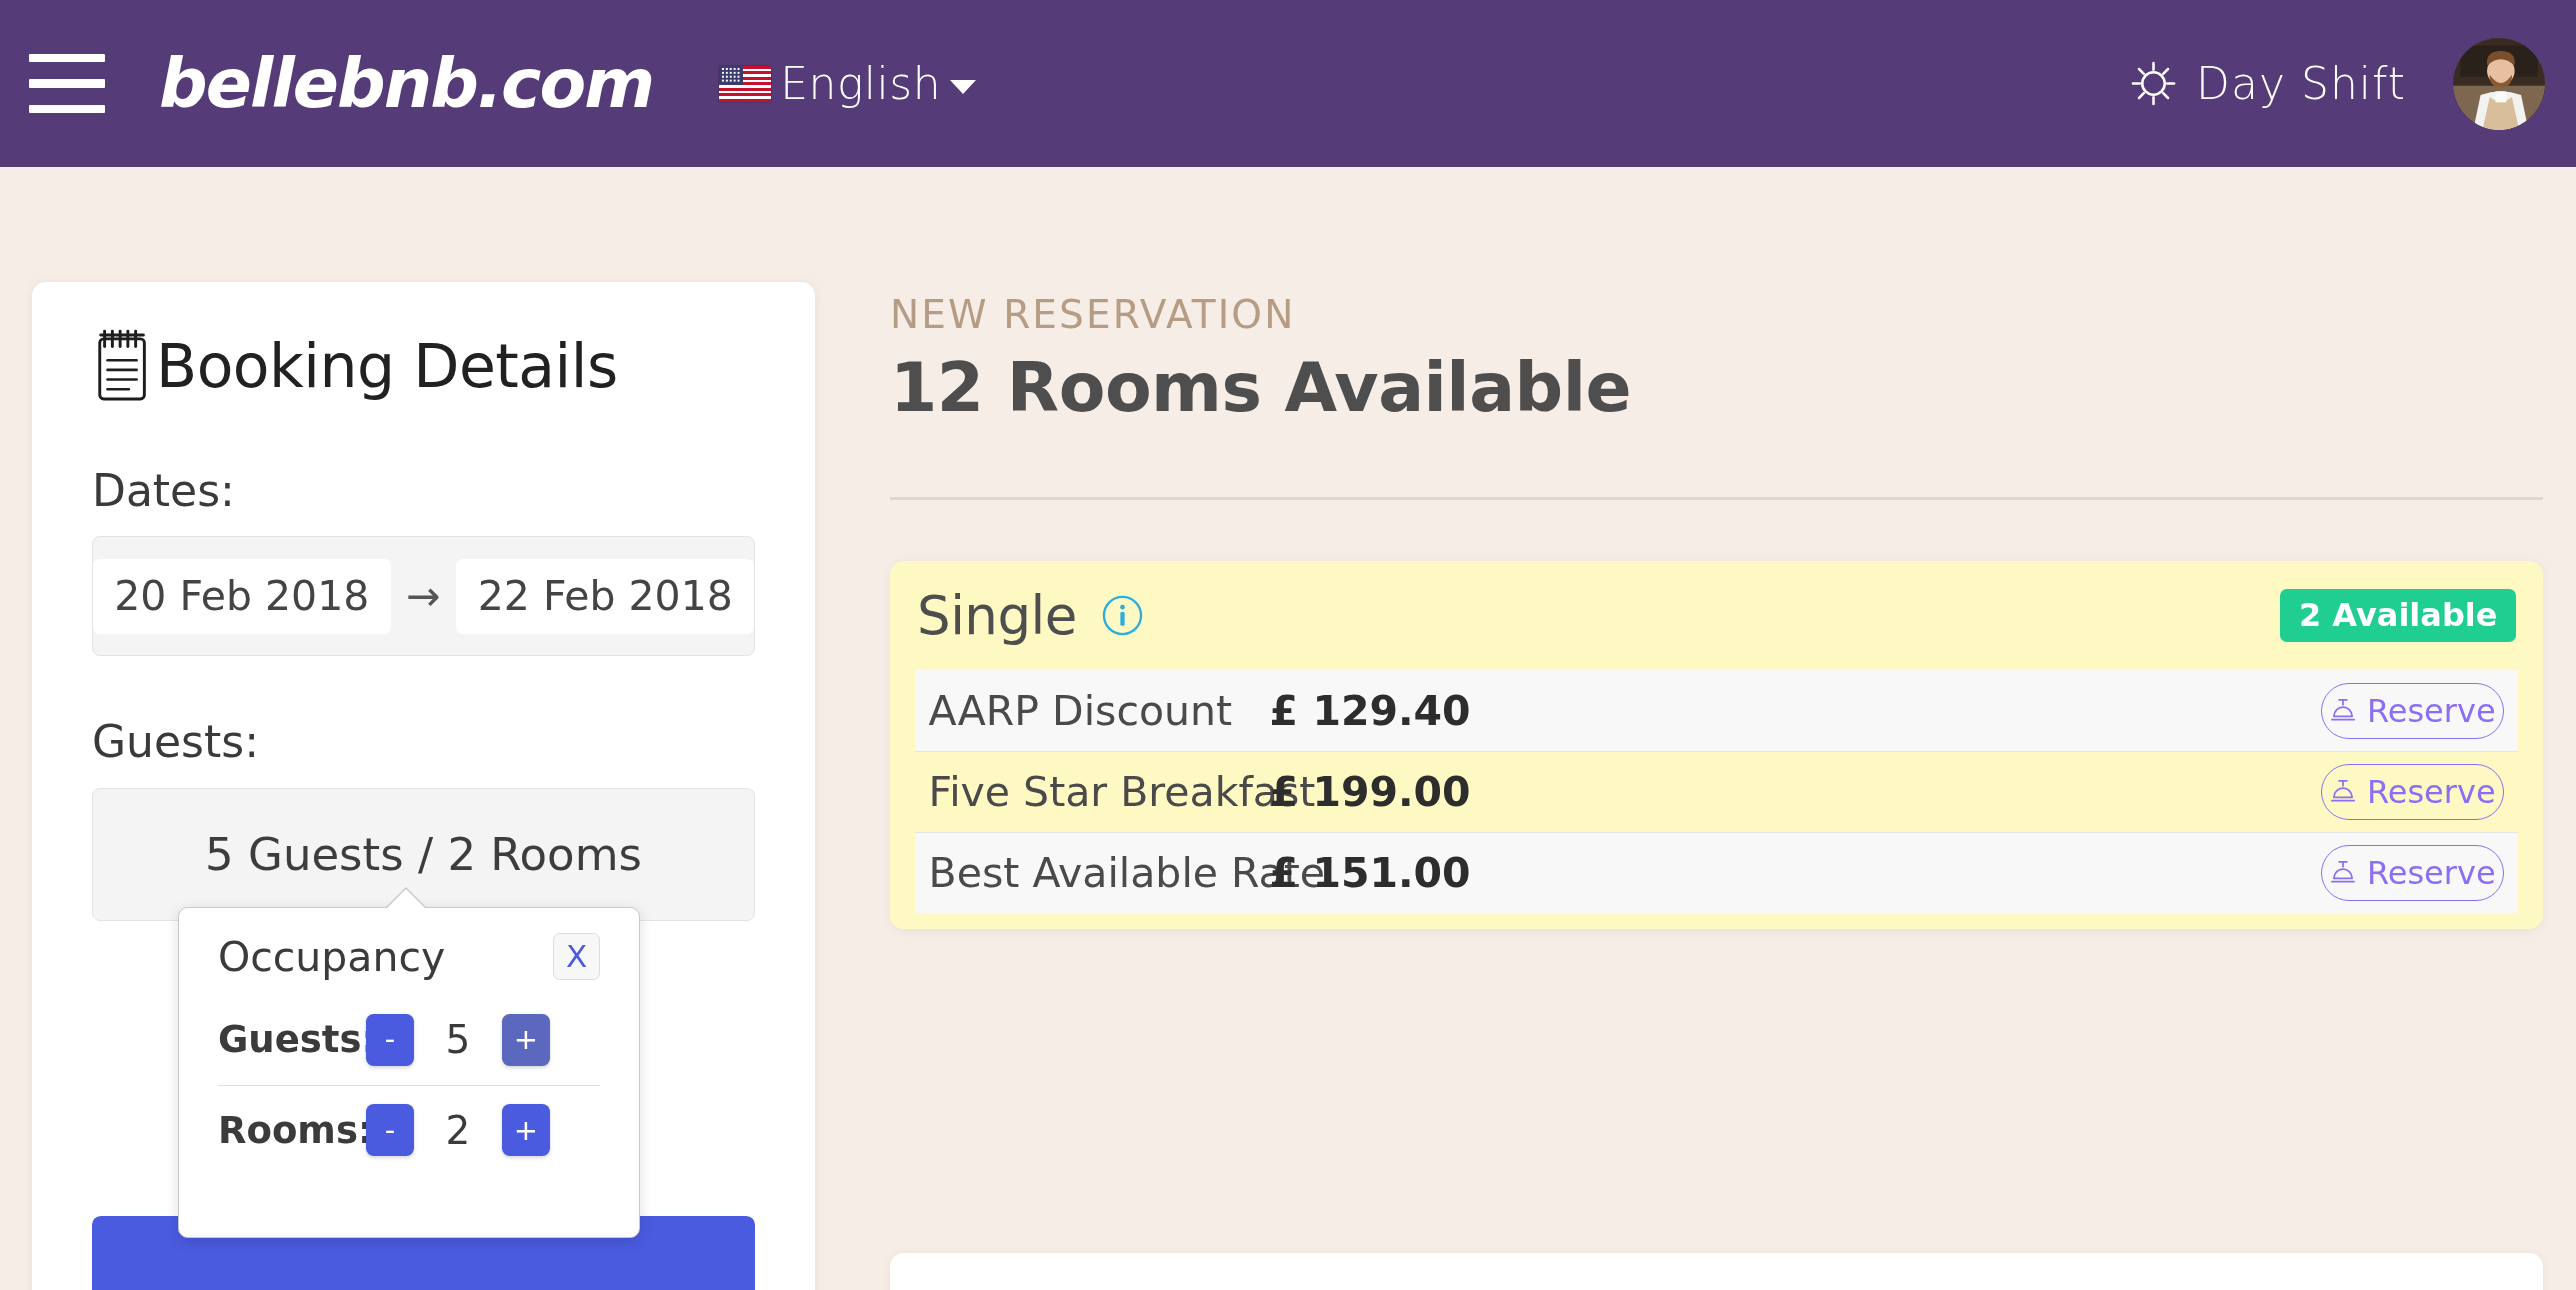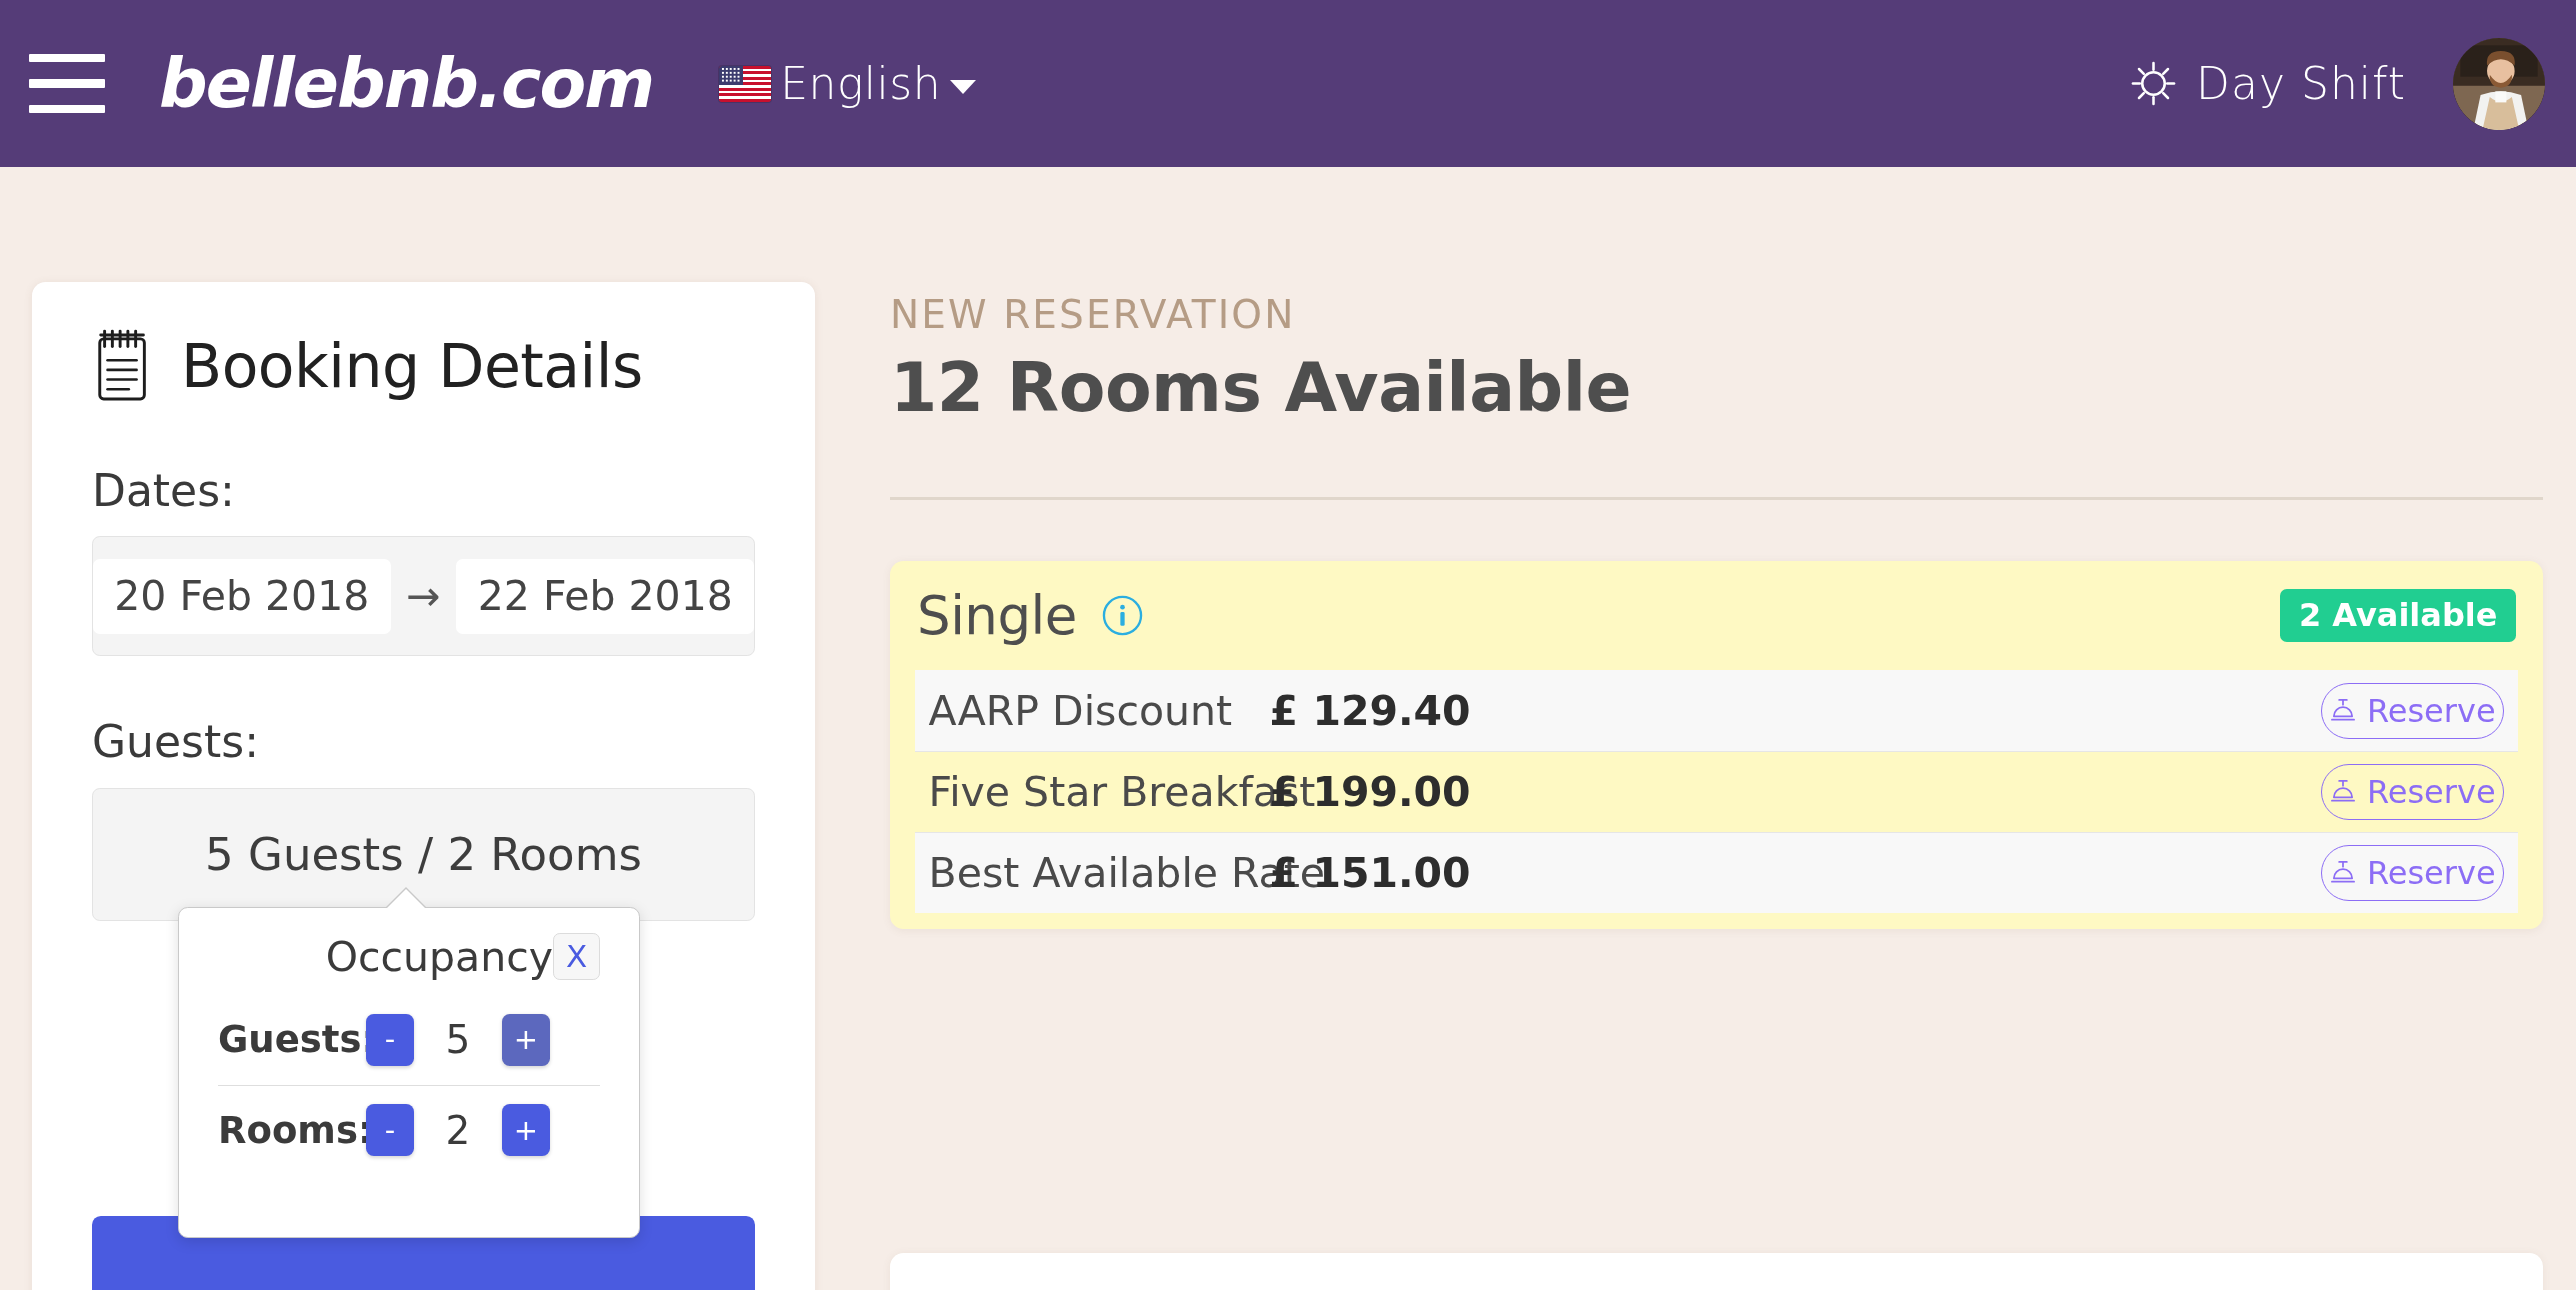--- a/index.html
+++ b/index.html
@@ -165,21 +165,20 @@
     height: 1114px;
     background: #ffffff;
     border-radius: 13.6px;
     box-shadow: 0 1.9px 8.8px rgba(120,90,70,.10);
     padding: 45px 60px 0 60px;
   }
 
   .bc-title-row {
     display: flex;
     align-items: center;
-    gap: 25px;
   }
   .notepad-icon { width: 64px; height: 78px; flex: none; }
   .bc-title {
     font-size: 60px;
     font-weight: 400;
     color: #212121;
     font-family: "DejaVu Sans", sans-serif;
     letter-spacing: -0.5px;
     white-space: nowrap;
   }
@@ -279,21 +278,22 @@
     left: 207px;
     width: 0; height: 0;
     border-left: 20.4px solid transparent;
     border-right: 20.4px solid transparent;
     border-bottom: 20.4px solid #ffffff;
   }
 
   .occ-head {
     display: flex;
     align-items: flex-start;
-    justify-content: flex-end;
+    justify-content: space-between;
+    gap: 12px;
   }
   .occ-title {
     font-size: 41px;
     color: #3b3b3b;
     font-family: "DejaVu Sans", sans-serif;
     font-weight: 400;
   }
   .occ-close {
     width: 47px;
     height: 47px;

